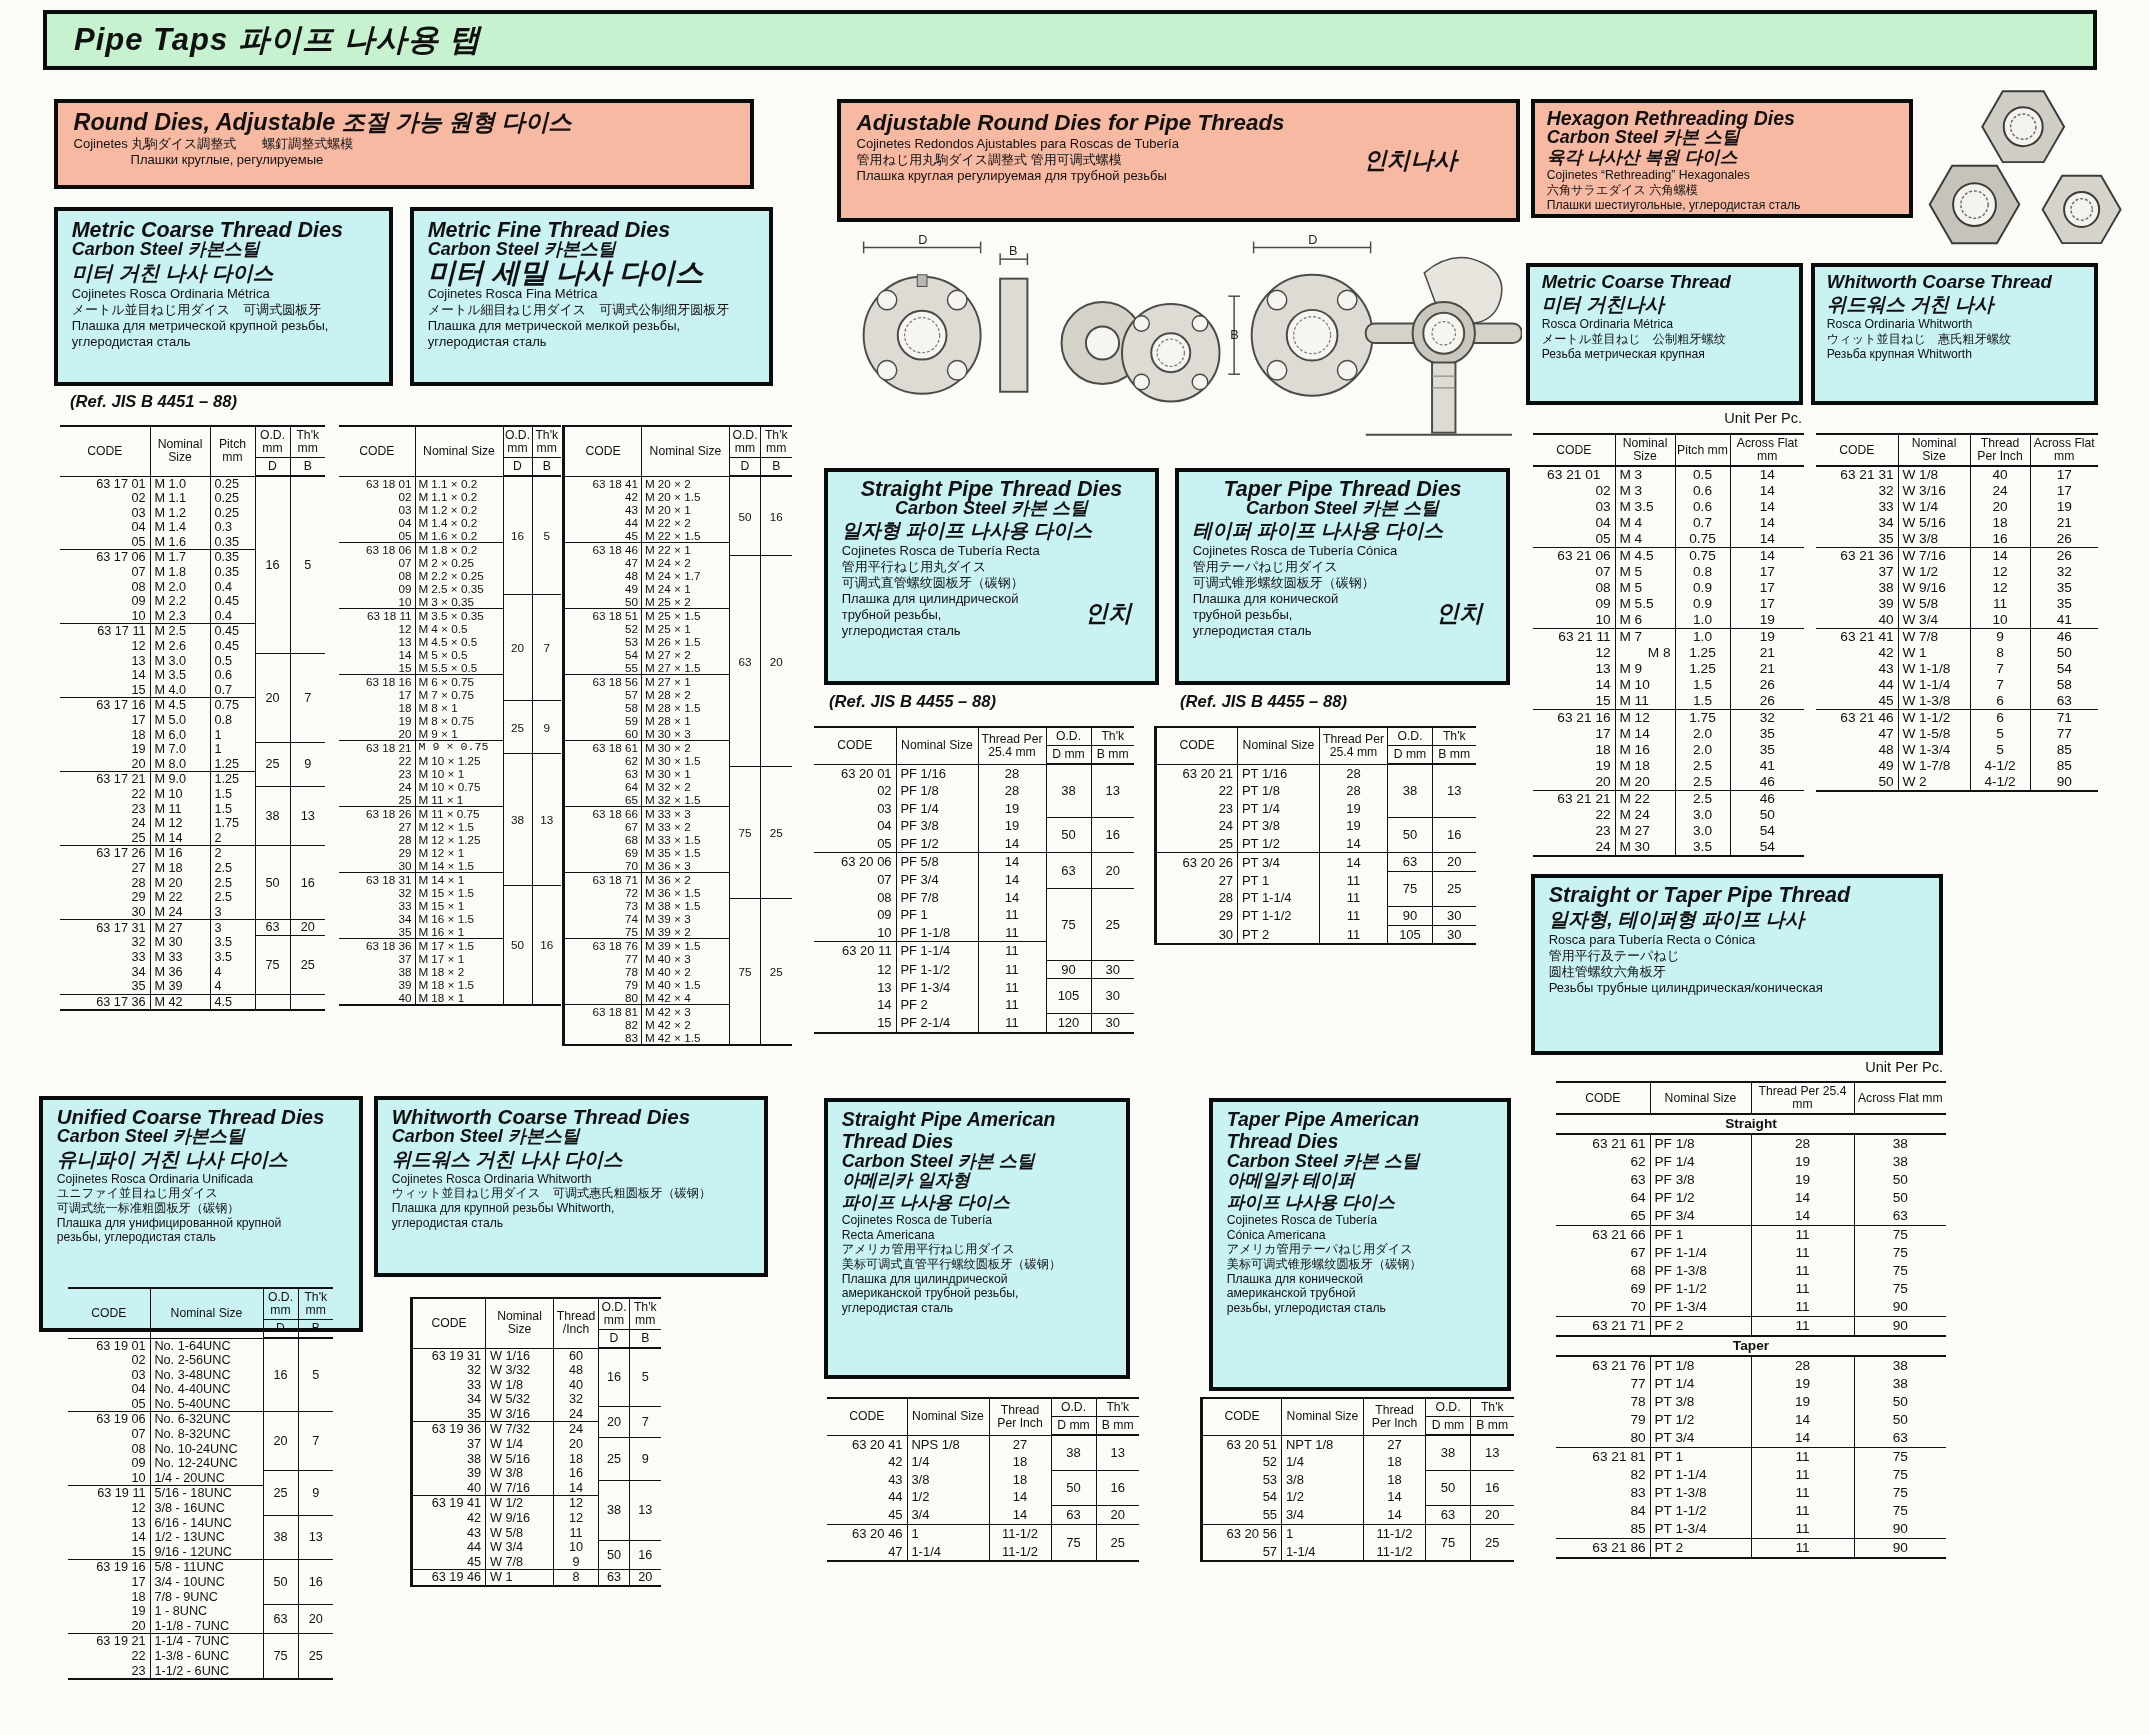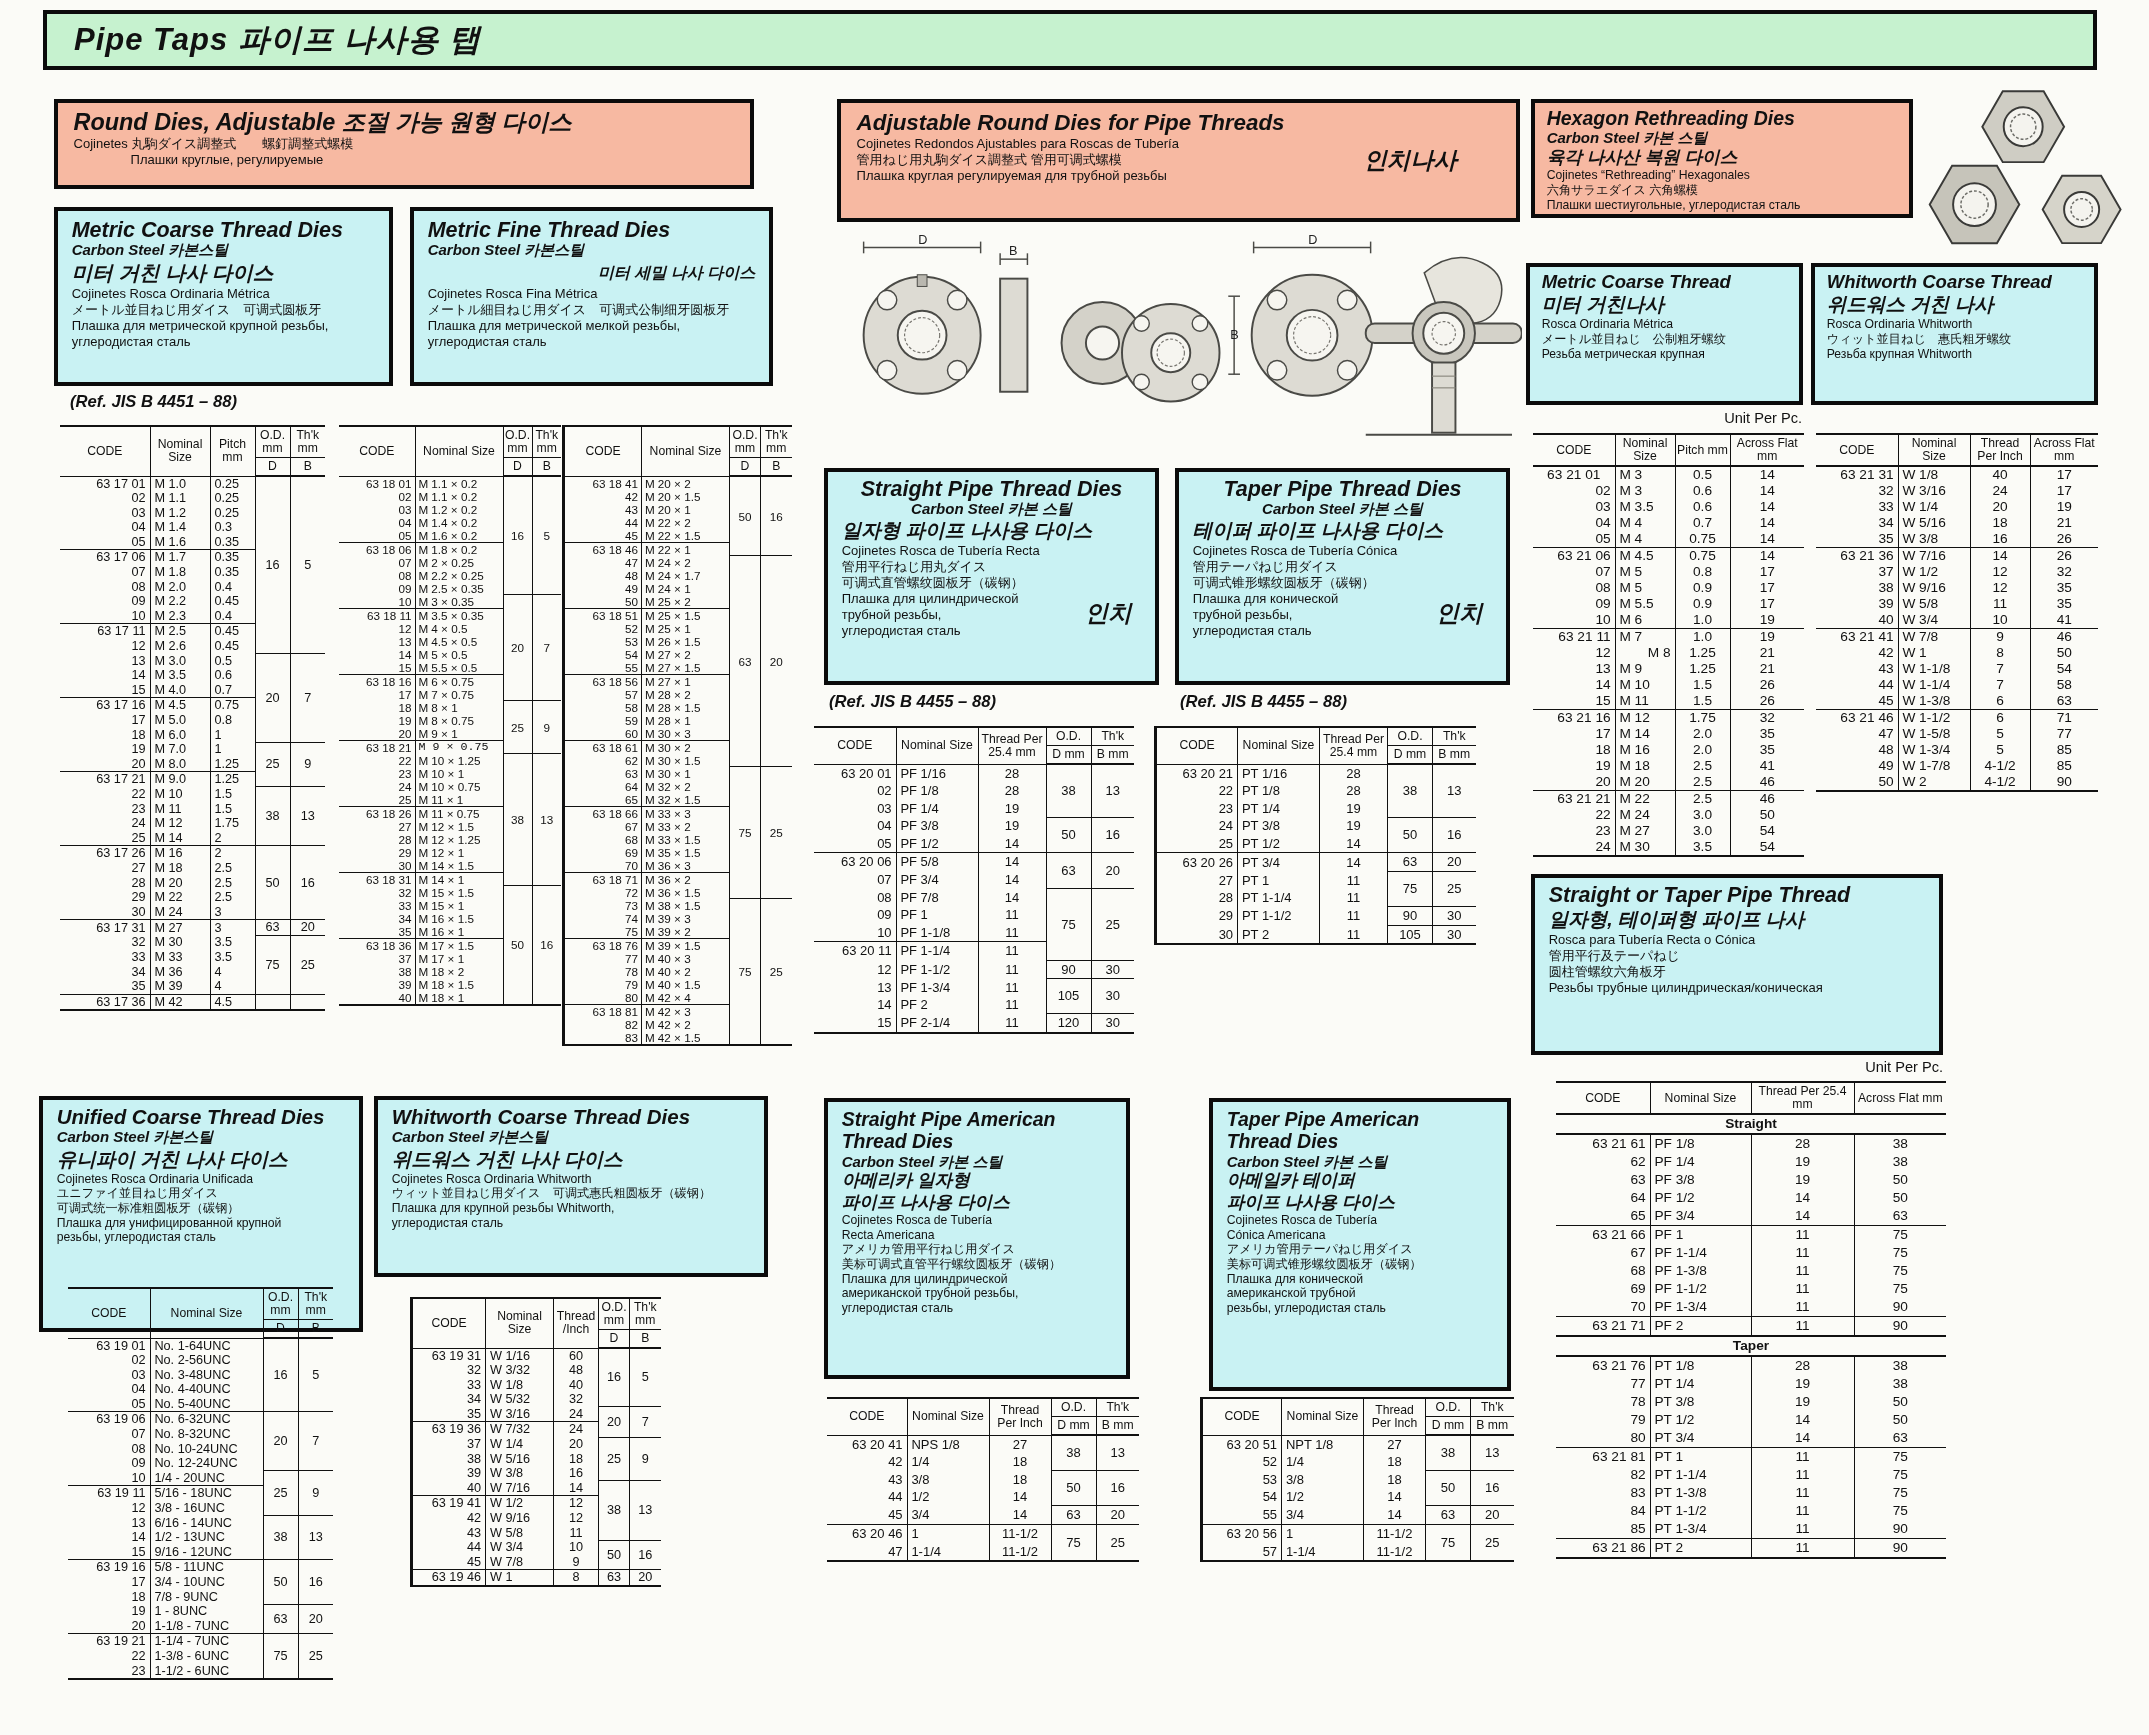--- a/index.html
+++ b/index.html
@@ -5,21 +5,21 @@
   html,body{margin:0;padding:0;background:#e8e8e4;}
   .page{position:relative;width:2149px;height:1736px;background:#fbfbf7;overflow:hidden;
         font-family:"Liberation Sans",sans-serif;color:#111;}
   .box{position:absolute;border:4.9px solid #0b0b0b;box-sizing:border-box;padding:5.9px 15.6px;}
   .green{background:#c6f2cf;}
   .pink{background:#f7b9a2;}
   .cyan{background:#c9f2f3;}
   .pt{font-style:italic;font-weight:700;font-size:31px;line-height:47px;letter-spacing:1px;}
   .bt{font-style:italic;font-weight:700;font-size:23.4px;line-height:27px;}
   .bt-sm{font-style:italic;font-weight:700;font-size:19.5px;line-height:22.4px;}
-  .bt2{font-style:italic;font-weight:700;font-size:15px;line-height:17.6px;}
+  .bt2{font-style:italic;font-weight:700;font-size:18px;line-height:17.6px;}
   .btk{font-style:italic;font-weight:700;font-size:21.5px;line-height:26px;}
   .btk-sm{font-style:italic;font-weight:700;font-size:17.6px;line-height:21.5px;}
   .bs{font-size:13px;line-height:16px;}
   .bs-sm{font-size:12.2px;line-height:14.6px;}
   .ind{padding-left:57px;}
   .lbl{position:absolute;font-style:italic;font-weight:700;font-size:16.6px;}
   .unit{position:absolute;font-size:14.6px;text-align:right;}
   .inch-big{position:absolute;font-style:italic;font-weight:700;font-size:23.4px;}
   .tbl{position:absolute;border-collapse:collapse;table-layout:fixed;background:transparent;
        border-top:2.3px solid #111;border-bottom:2.3px solid #111;border-left:hidden;border-right:hidden;}
@@ -156,21 +156,21 @@
     <div class="btk-sm" style="font-size:20.5px;line-height:27px;">미터 거친 나사 다이스</div>
     <div class="bs">Cojinetes Rosca Ordinaria Métrica</div>
     <div class="bs">メートル並目ねじ用ダイス　可调式圆板牙</div>
     <div class="bs">Плашка для метрической крупной резьбы,</div>
     <div class="bs">углеродистая сталь</div>
   </div>
 
   <div class="box cyan" style="left:410px;top:207px;width:363px;height:179px;padding:7.8px 13.7px;">
     <div class="bt-sm" style="font-size:21.5px;">Metric Fine Thread Dies</div>
     <div class="bt2">Carbon Steel  카본스틸</div>
-    <div class="btk-sm" style="font-size:16px;line-height:27px;text-align:right;">미터 세밀 나사 다이스</div>
+    <div class="btk-sm" style="font-size:28px;line-height:27px;">미터 세밀 나사 다이스</div>
     <div class="bs">Cojinetes Rosca Fina Métrica</div>
     <div class="bs">メートル細目ねじ用ダイス　可调式公制细牙圆板牙</div>
     <div class="bs">Плашка для метрической мелкой резьбы,</div>
     <div class="bs">углеродистая сталь</div>
   </div>
 
   <div class="lbl" style="left:70px;top:392px;">(Ref. JIS B 4451 – 88)</div>
 
   <table class="tbl" style="left:60px;top:425px;">
       <colgroup>

